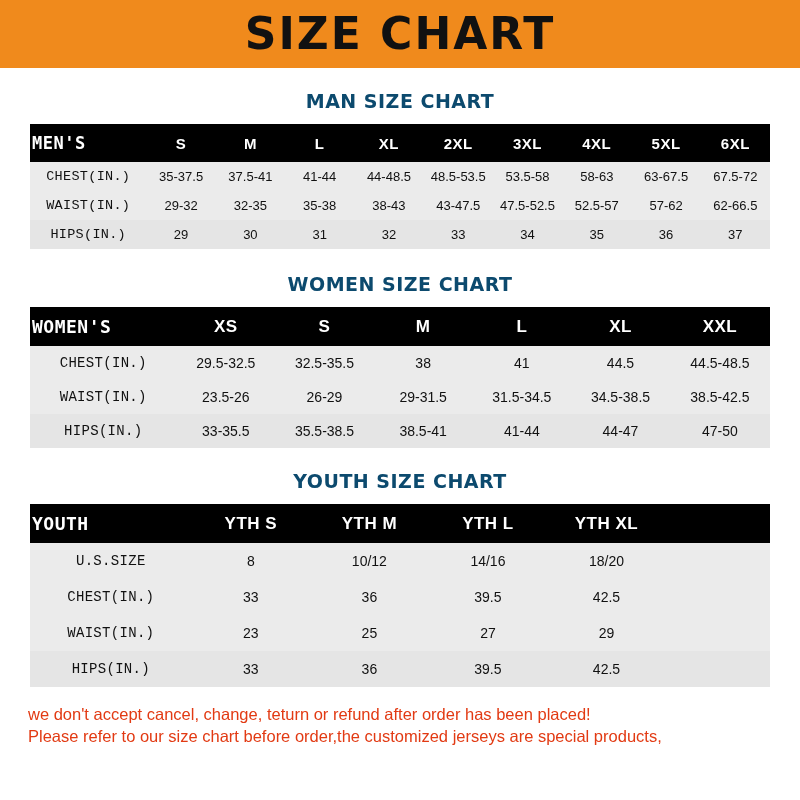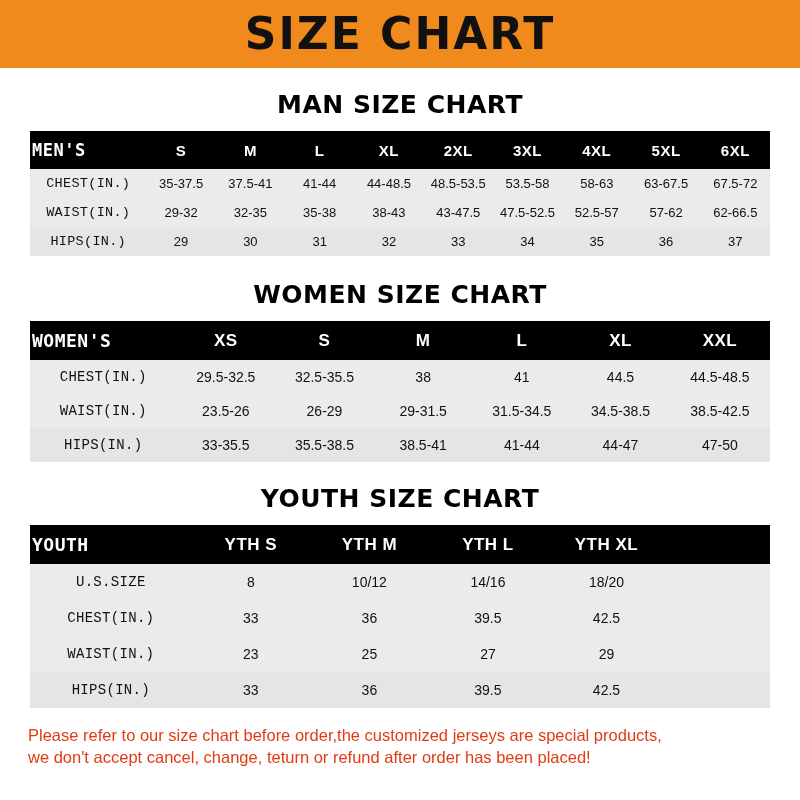--- a/index.html
+++ b/index.html
@@ -50,22 +50,22 @@
     letter-spacing: 2px;
     color: #111111;
     line-height: 1;
     text-align: left;
   }
   
   .section-title {
     text-align: center;
     font-family: "DejaVu Sans", sans-serif;
     font-weight: bold;
-    font-size: 25px;
-    color: #000000;
+    font-size: 19px;
+    color: #0c4a6e;
     letter-spacing: 0.5px;
   }
   .sec1-title { margin-top: 22px; }
   .sec2-title { margin-top: 24px; }
   .sec3-title { margin-top: 22px; }
 
   
   .chart-wrap {
     margin: 12px 30px 0 30px;
   }
@@ -292,17 +292,17 @@
           <td>36</td>
           <td>39.5</td>
           <td>42.5</td>
           <td></td>
         </tr>
       </tbody>
     </table>
   </div>
 
   <div class="footer-note">
+    <div>we don't accept cancel, change, teturn or refund after order has been placed!</div>
     <div>Please refer to our size chart before order,the customized jerseys are special products,</div>
-    <div>we don't accept cancel, change, teturn or refund after order has been placed!</div>
   </div>
 
 </div>
 
 </body></html>

